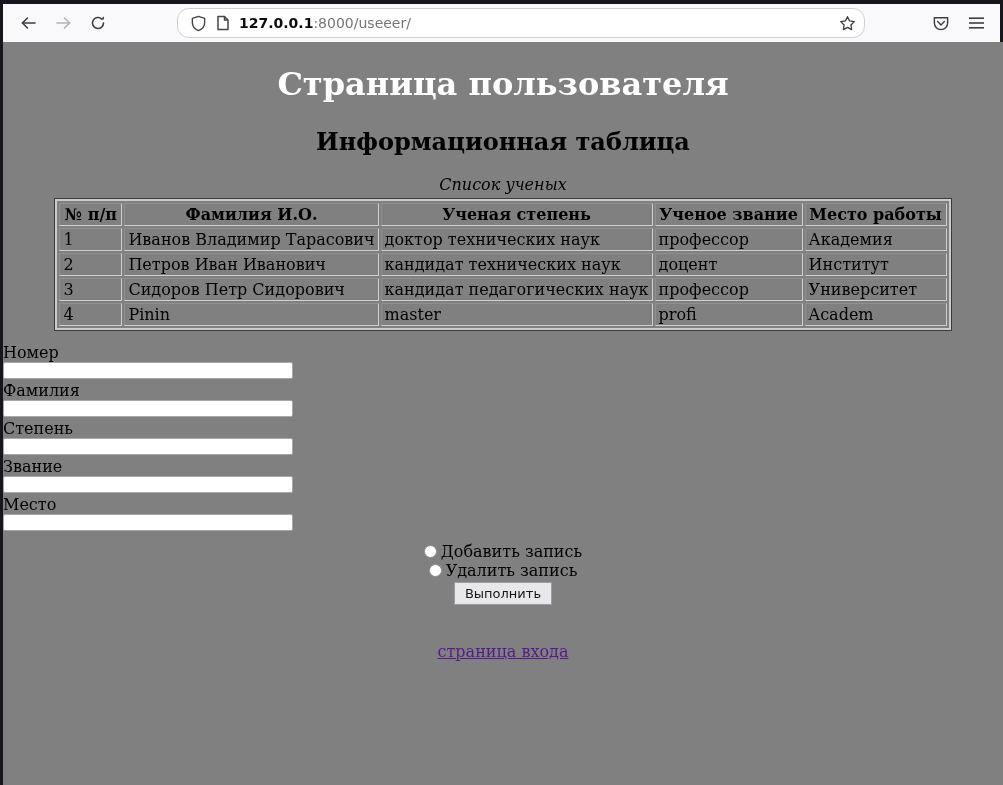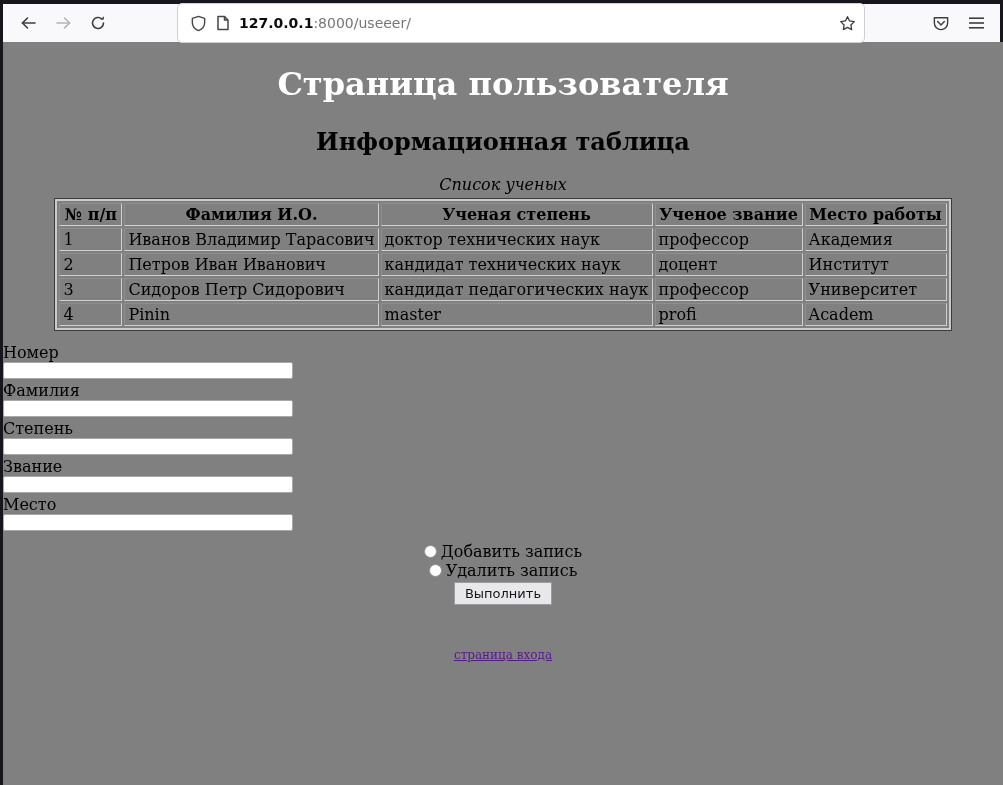--- a/index.html
+++ b/index.html
@@ -14,22 +14,22 @@
   .frame-right{position:absolute;right:0;top:0;width:3px;height:42px;background:#17161d;}
   
   .toolbar{
     position:absolute;left:3px;top:4px;width:997px;height:38px;
     background:#f9f9fb;display:flex;align-items:center;box-sizing:border-box;
     font-family:"DejaVu Sans","Liberation Sans",sans-serif;
   }
   .nav-icons{display:flex;align-items:center;gap:17px;padding-left:16px;width:174px;box-sizing:border-box;flex:none;}
   .tb-btn{width:18px;height:18px;display:flex;align-items:center;justify-content:center;flex:none;cursor:pointer;}
   .url-bar{
-    flex:none;width:688px;height:40px;background:#ffffff;
-    border:1px solid #cfcfd6;border-radius:5px;box-sizing:border-box;
+    flex:none;width:688px;height:30px;background:#ffffff;
+    border:1px solid #cfcfd6;border-radius:12px;box-sizing:border-box;
     display:flex;align-items:center;padding:0 8px 0 12px;gap:9px;
   }
   .url-text{font-size:14px;flex:1 1 auto;white-space:nowrap;overflow:hidden;}
   .url-domain{color:#0c0c0d;font-weight:bold;}
   .url-path{color:#76767a;}
   .right-icons{margin-left:auto;display:flex;align-items:center;gap:17px;padding-right:15px;}
   
   .page{
     position:absolute;left:3px;top:42px;width:1000px;height:743px;
     text-align:center;color:#000;
@@ -67,21 +67,21 @@
     width:11px;height:11px;border-radius:50%;background:#fff;
     border:1px solid #8f8f8f;box-sizing:content-box;margin-right:4px;flex:none;cursor:pointer;
   }
   .radio-label{font-size:16px;line-height:19px;}
   .exec-btn{
     margin-top:2px;background:#e8e8ea;border:1px solid #9b9ba3;border-radius:0;
     font:13px "DejaVu Sans","Liberation Sans",sans-serif;color:#15141a;
     padding:3px 10px;cursor:pointer;
   }
   .login-link{
-    display:inline-block;margin-top:24px;font-size:12px;color:#551a8b;
+    display:inline-block;margin-top:18px;font-size:16px;color:#551a8b;
     text-decoration:underline;cursor:pointer;
   }
   svg{display:block;}
 </style>
 </head>
 <body>
 
 <div class="frame-top"></div>
 <div class="frame-left"></div>
 <div class="frame-right"></div>

